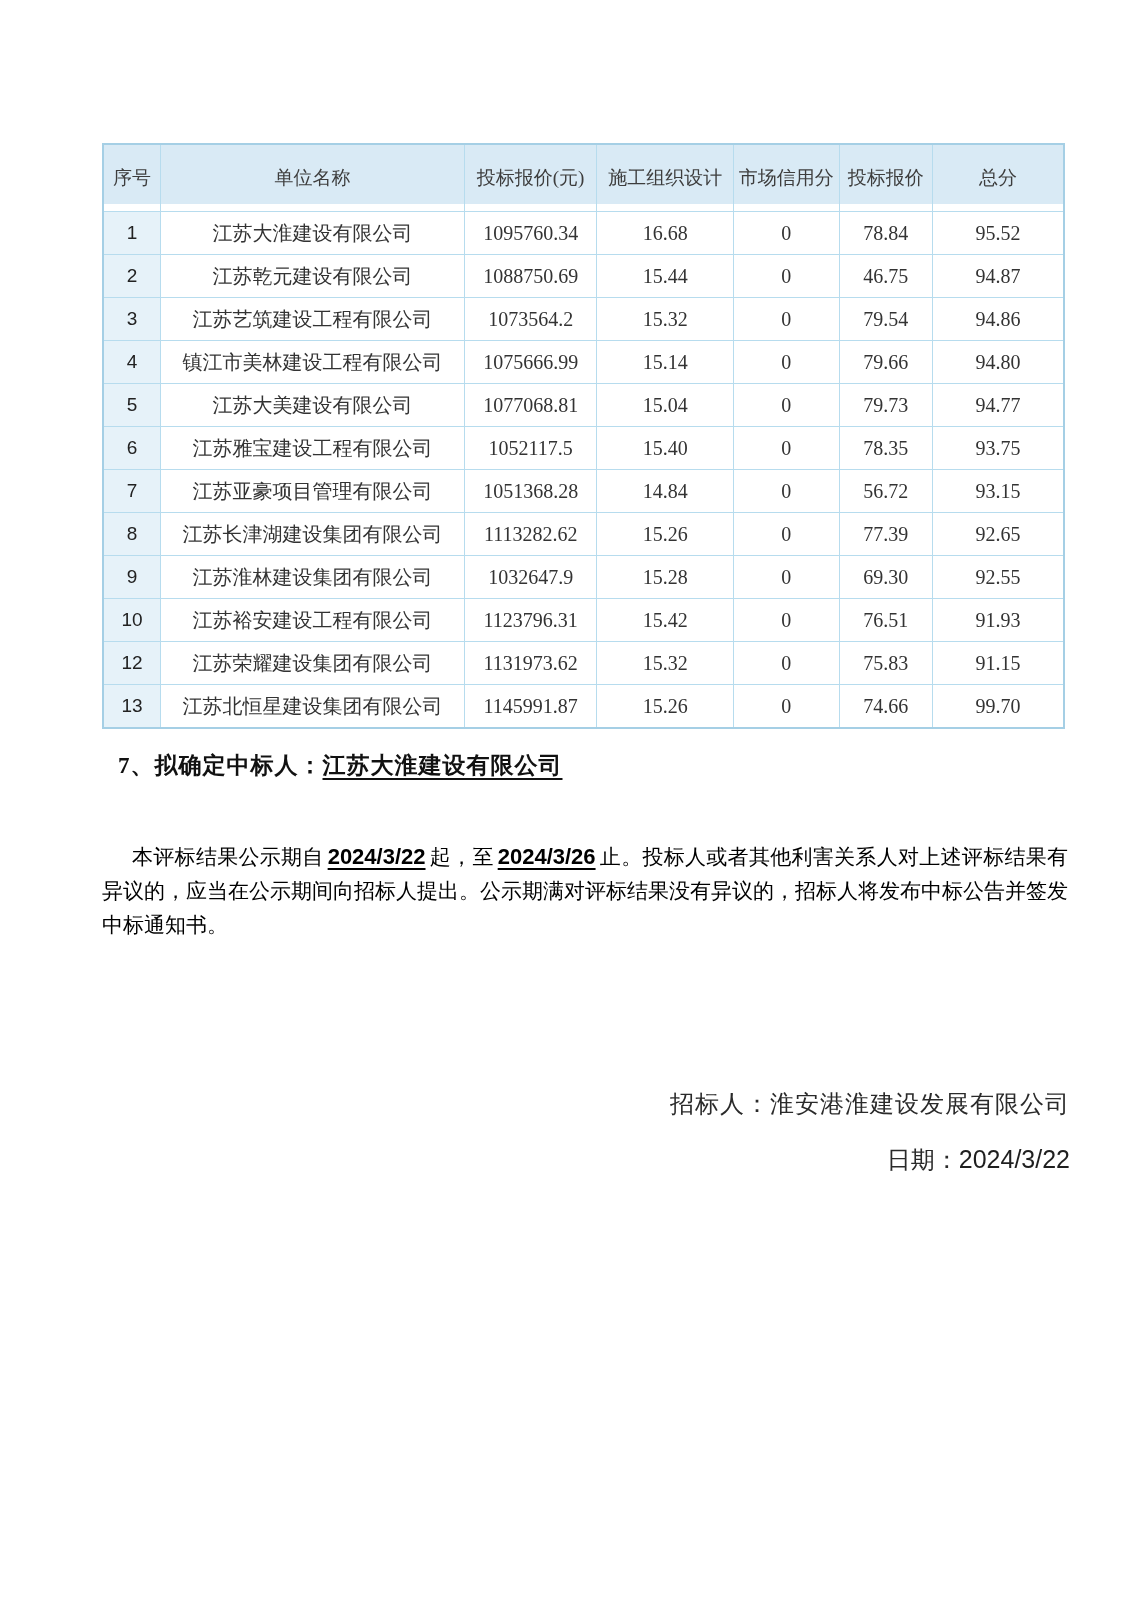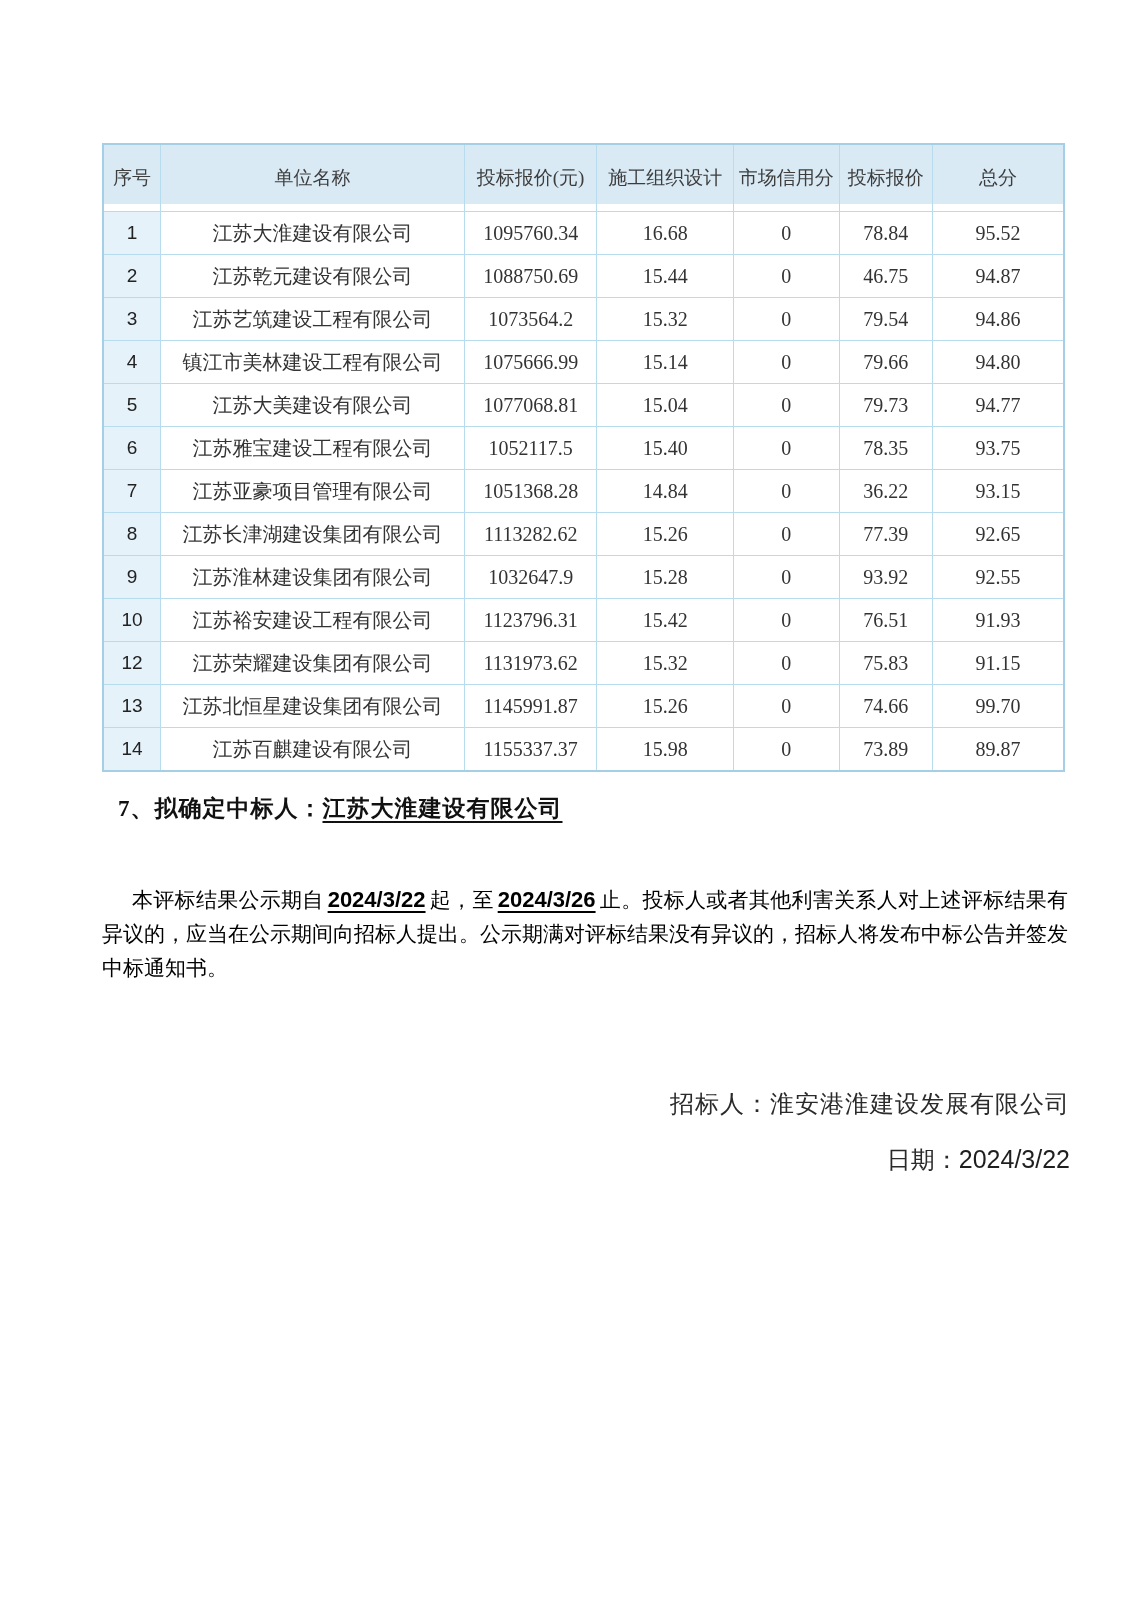--- a/index.html
+++ b/index.html
@@ -204,39 +204,39 @@
             <td class="market_credit-cell">0</td>
             <td class="price_score-cell">78.35</td>
             <td class="total_score-cell">93.75</td>
           </tr>
           <tr>
             <td class="rank-cell">7</td>
             <td class="company-cell">江苏亚豪项目管理有限公司</td>
             <td class="bid_price-cell">1051368.28</td>
             <td class="construction_design-cell">14.84</td>
             <td class="market_credit-cell">0</td>
-            <td class="price_score-cell">36.22</td>
+            <td class="price_score-cell">56.72</td>
             <td class="total_score-cell">93.15</td>
           </tr>
           <tr>
             <td class="rank-cell">8</td>
             <td class="company-cell">江苏长津湖建设集团有限公司</td>
             <td class="bid_price-cell">1113282.62</td>
             <td class="construction_design-cell">15.26</td>
             <td class="market_credit-cell">0</td>
             <td class="price_score-cell">77.39</td>
             <td class="total_score-cell">92.65</td>
           </tr>
           <tr>
             <td class="rank-cell">9</td>
             <td class="company-cell">江苏淮林建设集团有限公司</td>
             <td class="bid_price-cell">1032647.9</td>
             <td class="construction_design-cell">15.28</td>
             <td class="market_credit-cell">0</td>
-            <td class="price_score-cell">93.92</td>
+            <td class="price_score-cell">69.30</td>
             <td class="total_score-cell">92.55</td>
           </tr>
           <tr>
             <td class="rank-cell">10</td>
             <td class="company-cell">江苏裕安建设工程有限公司</td>
             <td class="bid_price-cell">1123796.31</td>
             <td class="construction_design-cell">15.42</td>
             <td class="market_credit-cell">0</td>
             <td class="price_score-cell">76.51</td>
             <td class="total_score-cell">91.93</td>
@@ -251,29 +251,20 @@
             <td class="total_score-cell">91.15</td>
           </tr>
           <tr>
             <td class="rank-cell">13</td>
             <td class="company-cell">江苏北恒星建设集团有限公司</td>
             <td class="bid_price-cell">1145991.87</td>
             <td class="construction_design-cell">15.26</td>
             <td class="market_credit-cell">0</td>
             <td class="price_score-cell">74.66</td>
             <td class="total_score-cell">99.70</td>
-          </tr>
-          <tr>
-            <td class="rank-cell">14</td>
-            <td class="company-cell">江苏百麒建设有限公司</td>
-            <td class="bid_price-cell">1155337.37</td>
-            <td class="construction_design-cell">15.98</td>
-            <td class="market_credit-cell">0</td>
-            <td class="price_score-cell">73.89</td>
-            <td class="total_score-cell">89.87</td>
           </tr>
         </tbody>
     </table>
 
     <div class="winner-line">
       <span>7、拟确定中标人：</span><span class="winner-name">江苏大淮建设有限公司</span>
     </div>
 
     <p class="notice">
       <span>本评标结果公示期自</span><span class="pub-date">2024/3/22</span><span>起，至</span><span class="pub-date">2024/3/26</span><span>止。投标人或者其他利害关系人对上述评标结果有异议的，应当在公示期间向招标人提出。公示期满对评标结果没有异议的，招标人将发布中标公告并签发中标通知书。</span>

